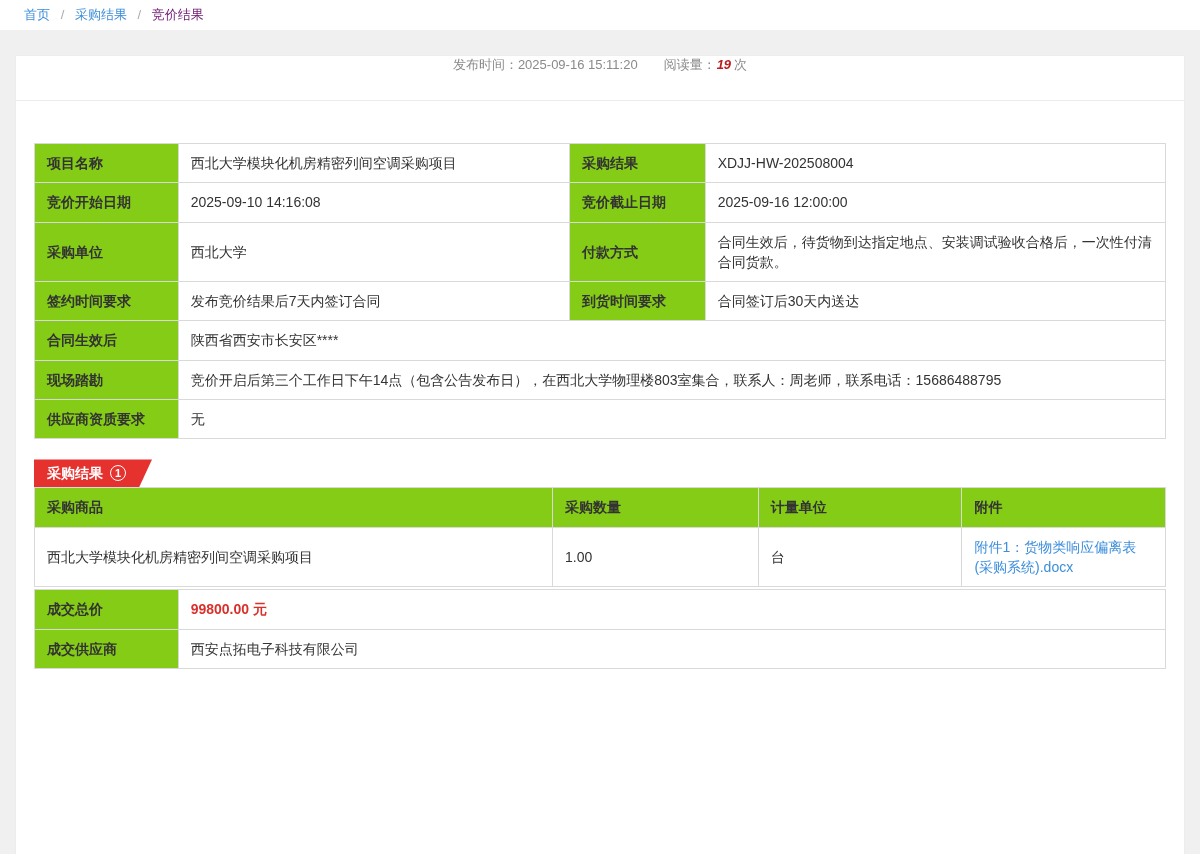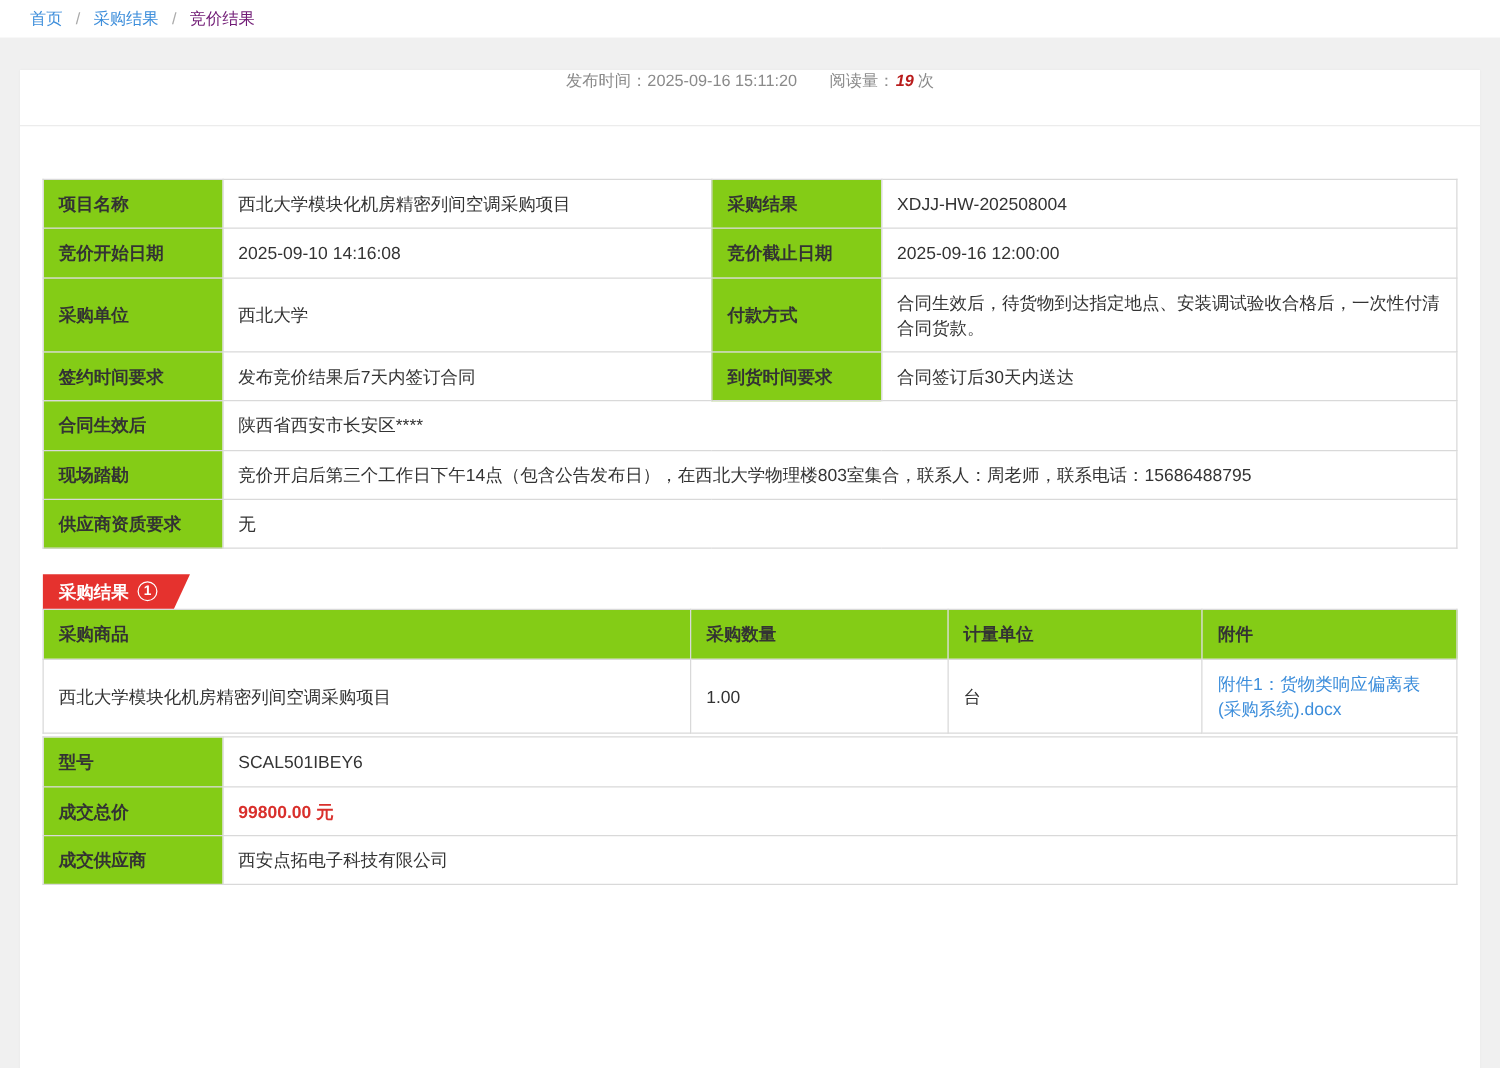--- a/index.html
+++ b/index.html
@@ -219,24 +219,20 @@
     </tbody>
   </table>
 
   <table class="detail-table">
     <colgroup>
         <col class="d1">
         <col class="d2">
       </colgroup>
     <tbody>
       <tr>
-        <td class="lbl">型号</td>
-        <td>SCAL501IBEY6</td>
-      </tr>
-      <tr>
         <td class="lbl">成交总价</td>
         <td class="red">99800.00 元</td>
       </tr>
       <tr>
         <td class="lbl">成交供应商</td>
         <td>西安点拓电子科技有限公司</td>
       </tr>
 
     </tbody>
   </table>

